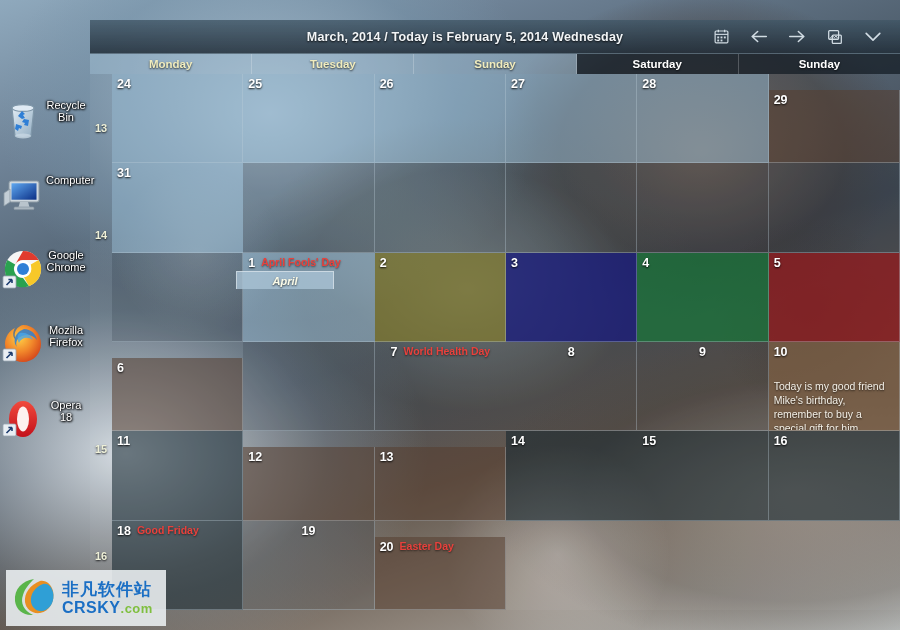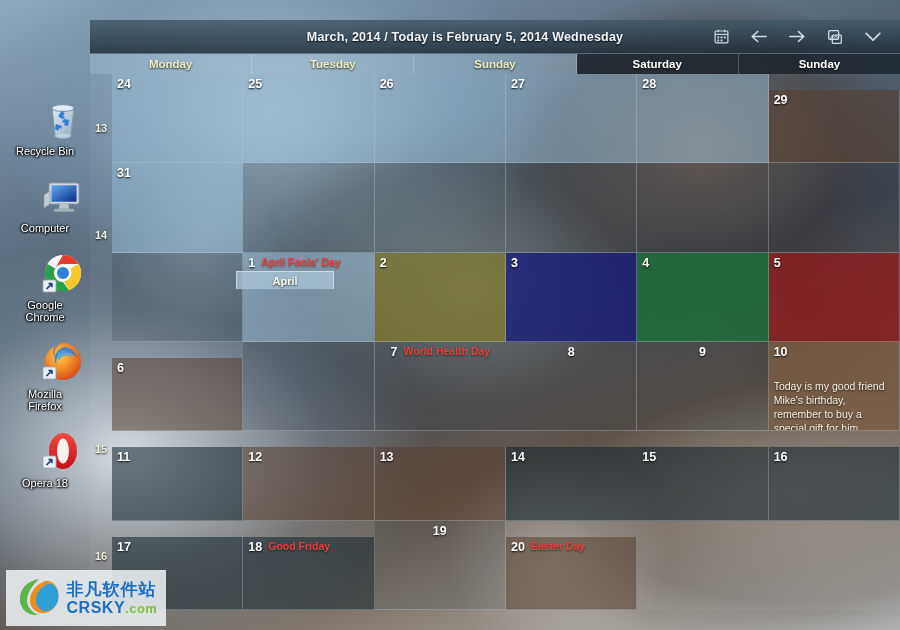--- a/index.html
+++ b/index.html
@@ -30,22 +30,22 @@
       radial-gradient(circle 120px at 22% 40%, rgba(255,255,255,.18), rgba(255,255,255,0) 70%),
       radial-gradient(circle 140px at 90% 50%, rgba(40,34,30,.30), rgba(0,0,0,0) 70%);
   }
 
   
   .desk-icons {
     position: absolute; left: 0; top: 96px;
     width: 86px; z-index: 5;
   }
   .desk-icon {
-    width: 86px; margin-bottom: 16px;
-    display: flex; flex-direction: column; align-items: flex-end;
+    width: 86px; margin-bottom: 29px;
+    display: flex; flex-direction: row; align-items: flex-start;
     cursor: pointer;
   }
   .desk-icon .glyph { width: 46px; height: 46px; display:block; }
   .desk-icon .cap {
     margin-top: 3px; width: 82px; text-align: center;
     font-size: 11px; line-height: 12px; color: #fff;
     text-shadow: 0 0 3px #000, 1px 1px 2px #000, -1px 0 2px #000;
     font-family: "Liberation Sans", sans-serif;
   }
 
@@ -141,45 +141,44 @@
   }
   
   .t-lightblue { background: rgba(150,186,210,.50); }
   .t-dim       { background: rgba(30,40,50,.18); text-align: center; }
   .t-brown     { background: rgba(86,62,48,.55); margin-top: 16px; }
   .t-olive     { background: rgba(124,116,40,.72); }
   .t-blue      { background: rgba(24,26,120,.80); }
   .t-green     { background: rgba(24,112,56,.78); }
   .t-red       { background: rgba(140,26,30,.80); }
   .t-tan       { background: rgba(120,92,66,.78); }
-  .t-dark      { background: rgba(16,34,44,.55); margin-top: 16px; }
+  .t-dark      { background: rgba(16,34,44,.55); }
 
   
   .month-tab {
     position: absolute;
     left: 146px; top: 251px;
     width: 98px; height: 18px;
     background: rgba(170,196,214,.78);
     border: 1px solid rgba(255,255,255,.45);
     border-bottom: none;
     display: flex; align-items: center; justify-content: center;
     font-size: 11px; font-weight: bold; color: #fbfbe8;
     text-shadow: 0 1px 2px rgba(0,0,0,.7);
-    z-index: 12; cursor: pointer;
+    z-index: 12; cursor: pointer; font-style: italic;
   }
 
   
   .watermark {
     position: absolute; left: 6px; bottom: 4px;
     width: 160px; height: 56px;
     background: rgba(236,240,243,.88);
     display: flex; align-items: center; gap: 4px;
     padding: 2px 4px;
     z-index: 30;
-    justify-content: center;
   }
   .wm-logo { width: 48px; height: 46px; flex: none; }
   .wm-text { display: flex; flex-direction: column; justify-content: center; }
   .wm-cn {
     font-size: 17px; font-weight: bold; color: #1b6fc4;
     letter-spacing: 1px; line-height: 19px;
     font-family: "DejaVu Sans", sans-serif;
   }
   .wm-en {
     font-size: 16px; font-weight: bold; line-height: 17px;
@@ -453,23 +452,20 @@
           <div class="cell t-dark">
             <div><span class="dnum">14</span></div>
           </div>
           <div class="cell t-dark">
             <div><span class="dnum">15</span></div>
           </div>
           <div class="cell t-dark">
             <div><span class="dnum">16</span></div>
           </div>
           <div class="cell t-dark">
-            <div><span class="dnum">17</span></div>
-          </div>
-          <div class="cell t-dark">
             <div><span class="dnum">18</span><span class="holiday">Good Friday</span></div>
           </div>
           <div class="cell t-dim">
             <div><span class="dnum">19</span></div>
           </div>
           <div class="cell t-brown">
             <div><span class="dnum">20</span><span class="holiday">Easter Day</span></div>
           </div>
         </div>
     </div>

